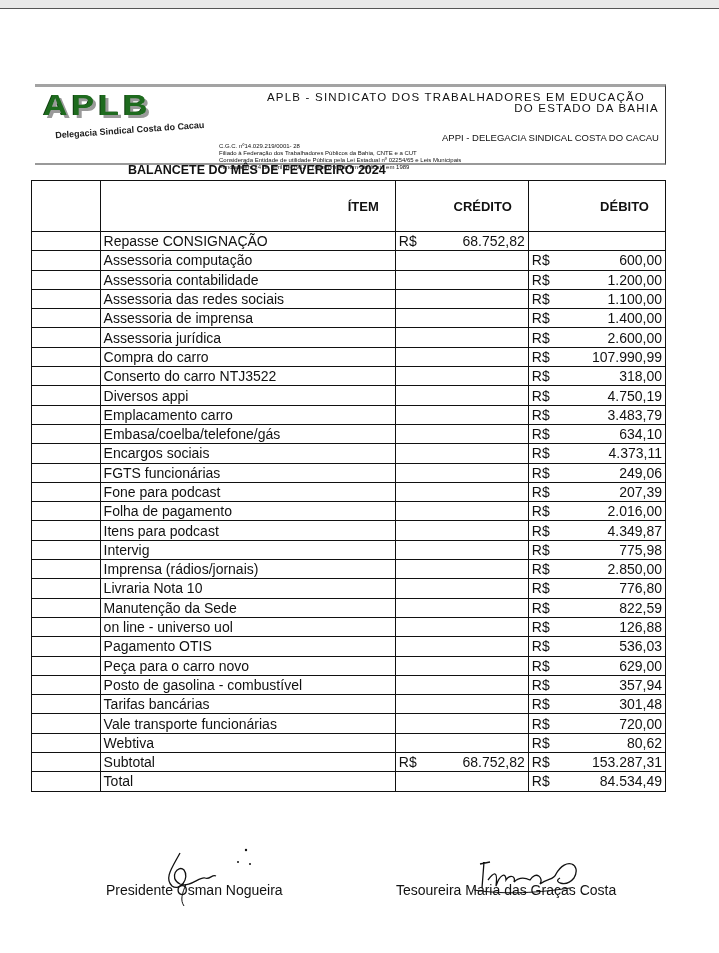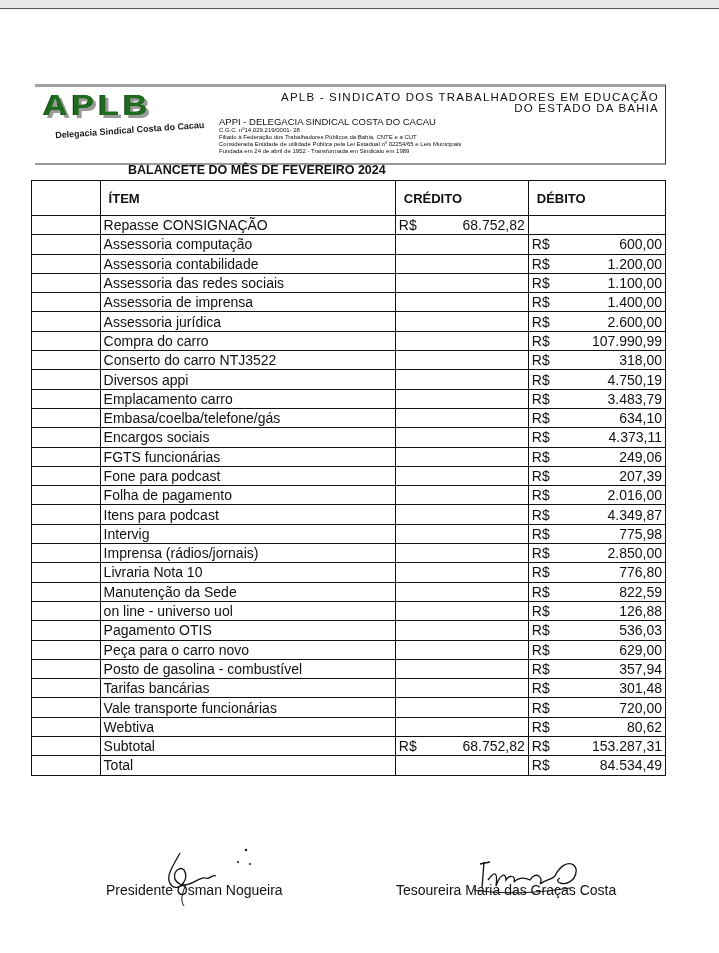--- a/index.html
+++ b/index.html
@@ -16,37 +16,37 @@
     position:absolute; left:8px; top:2px; font-family:"Liberation Sans", sans-serif;
     font-weight:900; font-size:34px; letter-spacing:4px; color:#1e6b1e;
     text-shadow:3px 3px 0 #9a9a9a, -1px -1px 0 #0e3a0e;
     transform:scaleY(0.85); transform-origin:left top;
   }
   .logo-sub {
     position:absolute; left:20px; top:38px; font-size:9px; font-weight:bold;
     transform:rotate(-4deg); color:#222;
   }
   .hdr-text { position:absolute; left:184px; top:4px; width:440px; }
-  .hdr-l1 { font-size:11.5px; letter-spacing:1.2px; text-align:right; }
+  .hdr-l1 { font-size:11.5px; letter-spacing:1.2px; text-align:left;margin-left:48px; }
   .hdr-l2 { font-size:11.5px; letter-spacing:1.2px; text-align:right; padding-left:40px; margin-top:-1px; }
-  .hdr-l3 { font-size:9.5px; margin-top:2px; }
+  .hdr-l3 { font-size:9.5px; margin-top:18px;text-align:right; }
   .hdr-small { font-size:6px; line-height:7px; }
   .title {
     position:absolute; left:128px; top:163px; font-weight:bold; font-size:12.5px;
   }
   table.bal {
     position:absolute; left:31px; top:180px; border-collapse:collapse;
     table-layout:fixed; width:635px;
   }
   table.bal td {
     border:1.5px solid #111; height:18.3px; padding:0 3px; font-size:14px; line-height:16px;
     white-space:nowrap; overflow:hidden; vertical-align:middle;
   }
   table.bal th {
-    border:1.5px solid #111; height:18px; font-size:13px; font-weight:bold; text-align:left; padding:8px;
+    border:1.5px solid #111; height:18px; font-size:13px; font-weight:bold; text-align:right; padding:16px;
   }
   .c1 { width:66px; }
   .c2 { width:284px; }
   .c3 { width:128px; }
   .c4 { width:132px; }
   .money { display:flex; justify-content:space-between; }
   .signatures { position:absolute; top:882px; left:0; width:719px; font-size:14px; }
   .sig-left { position:absolute; left:106px; }
   .sig-right { position:absolute; left:396px; }
   .scribble { position:absolute; }

